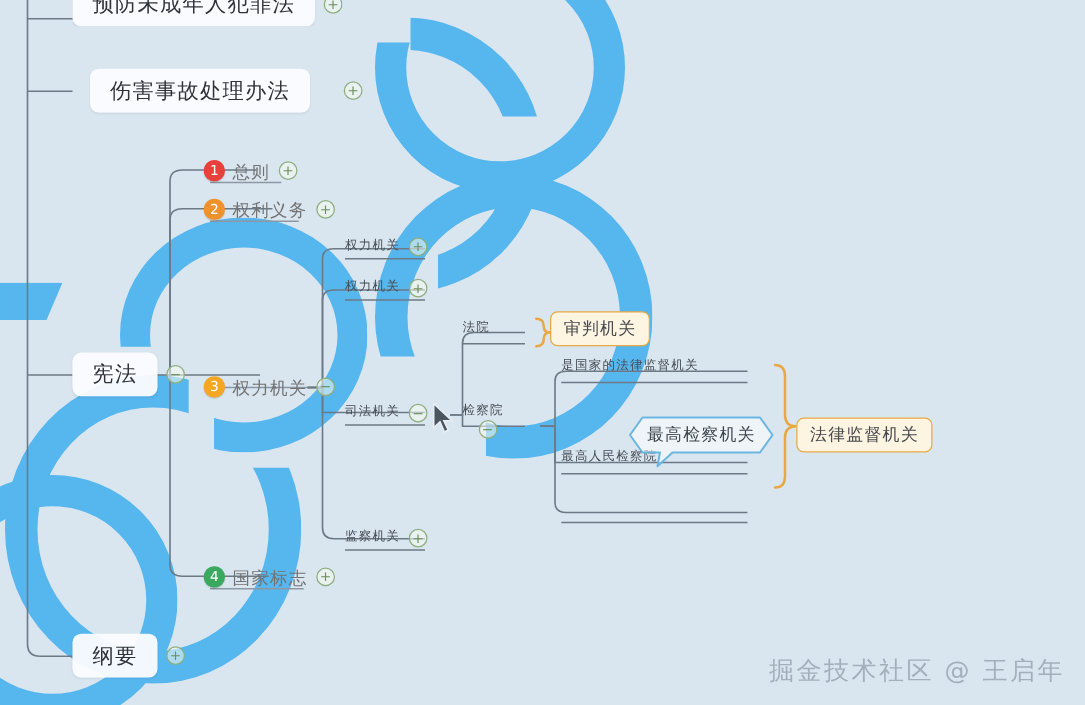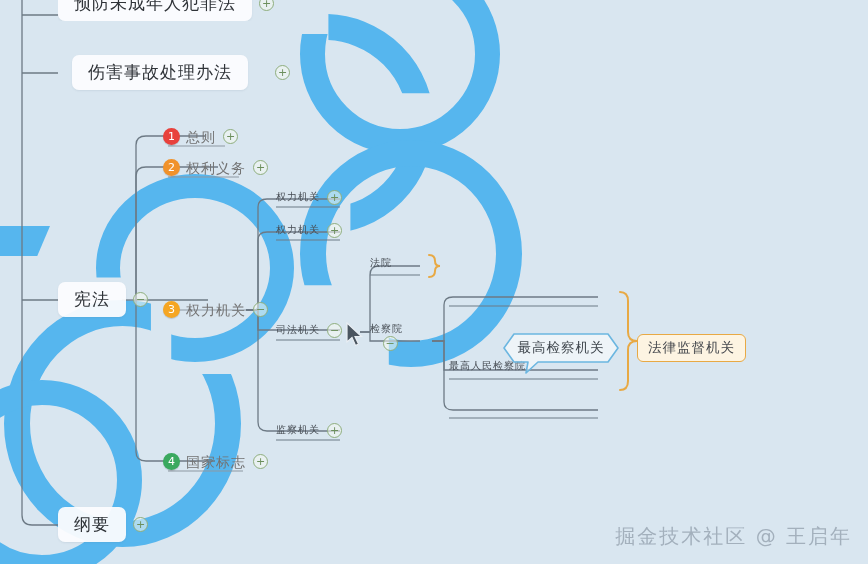--- a/index.html
+++ b/index.html
@@ -241,21 +241,27 @@
 
   <div class="node" style="left:370px;top:258px;">
     <span class="plain">法院</span>
   </div>
 
   <div class="node" style="left:370px;top:324px;flex-direction:column;">
     <span class="plain">检察院</span>
     <span class="toggle minus">−</span>
   </div>
 
-
+  <div class="node" style="left:440px;top:249px;">
+    <span class="sumbox">审判机关</span>
+  </div>
+
+  <div class="node" style="left:449px;top:288px;">
+    <span class="plain">是国家的法律监督机关</span>
+  </div>
 
   <div class="node" style="left:449px;top:361px;">
     <span class="plain">最高人民检察院</span>
   </div>
 
 
   <div class="callout" style="left:502px;top:313px;width:118px;height:38px;">
     <svg viewBox="0 0 118 44" width="118" height="44" style="position:absolute;left:0;top:0;overflow:visible;">
       <path d="M12,2 L106,2 L116,16 L106,30 L36,30 L24,41 L26,30 L12,30 L2,16 Z" fill="rgba(255,255,255,0.55)" stroke="#6bb6e0" stroke-width="1.6" stroke-linejoin="round"></path>
     </svg>

